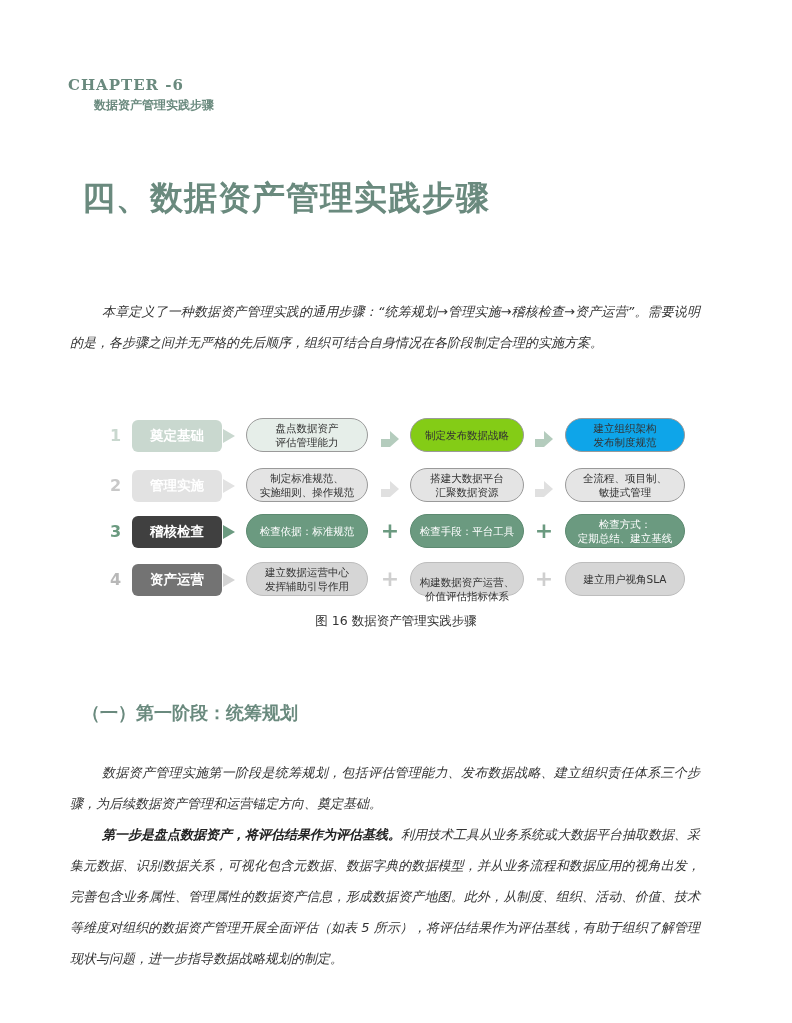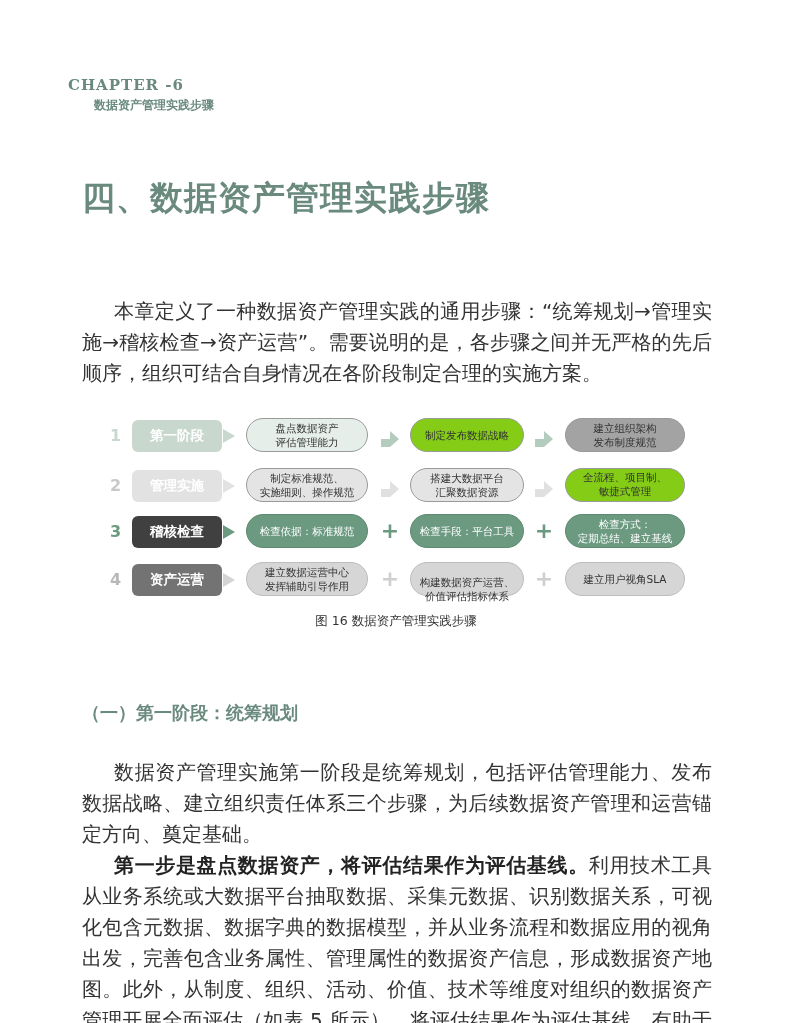--- a/index.html
+++ b/index.html
@@ -2,22 +2,22 @@
 <html><head>
 <meta charset="utf-8">
 <style>
   html, body { margin:0; padding:0; background:#ffffff; }
   body { width:792px; height:1023px; position:relative; overflow:hidden;
          font-family:"DejaVu Sans", "Liberation Sans", sans-serif; color:#333; }
   .chapter-tag { position:absolute; left:68px; top:76px; font-family:"DejaVu Serif", serif;
          font-weight:bold; font-size:15px; letter-spacing:1px; color:#6a8a7e; }
   .chapter-sub { position:absolute; left:94px; top:97px; font-size:12px; font-weight:bold; color:#6a8a7e; }
   .page-title { position:absolute; left:82px; top:176px; font-size:33px; font-weight:bold; color:#6a8a7e; letter-spacing:1px; }
-  .para { position:absolute; left:82px; width:630px; font-size:20px; line-height:31px; color:#333;
-          text-align:justify; }
+  .para { position:absolute; left:70px; width:630px; font-size:13px; line-height:31px; color:#333;
+          text-align:justify;font-style:italic; }
   .indent { text-indent:32px; }
   .p1 { top:296px; }
   .diagram { position:absolute; left:110px; top:418px; width:590px; height:185px; }
   .row { position:absolute; left:0; height:36px; width:590px; }
   .num { position:absolute; left:0; top:8px; width:18px; font-size:16px; font-weight:bold; }
   .stage { position:absolute; left:22px; top:2px; width:90px; height:32px; border-radius:6px;
            color:#fff; font-size:13.5px; font-weight:bold; display:flex; align-items:center; justify-content:center; }
   .tri { position:absolute; left:113px; top:11px; width:0; height:0;
          border-top:7px solid transparent; border-bottom:7px solid transparent; border-left:12px solid; }
   .pill { position:absolute; top:0; height:34px; border-radius:18px; border:1.5px solid #9a9a9a;
@@ -44,42 +44,42 @@
 <div class="chapter-sub">数据资产管理实践步骤</div>
 
 <div class="page-title">四、数据资产管理实践步骤</div>
 
 <div class="para indent p1">本章定义了一种数据资产管理实践的通用步骤：“统筹规划→管理实施→稽核检查→资产运营”。需要说明的是，各步骤之间并无严格的先后顺序，组织可结合自身情况在各阶段制定合理的实施方案。</div>
 
 <div class="diagram">
 
   <div class="row" style="top:0px;">
     <div class="num" style="color:#c9d8cf;">1</div>
-    <div class="stage" style="background:#c9d8cf;">第一阶段</div>
+    <div class="stage" style="background:#c9d8cf;">奠定基础</div>
     <div class="tri" style="border-left-color:#c9d8cf;"></div>
     <div class="pill p-a" style="background:#e6eee9;">
         <span style="white-space:pre-line;">盘点数据资产
 评估管理能力</span>
       </div>
     <div class="conn c1">
         <div class="arrow">
           <div class="arr-body" style="background:#b4ccbd;left:-9px;"></div>
           <div class="arr-head" style="border-left-color:#b4ccbd;left:0px;top:-4px;"></div>
         </div>
       </div>
     <div class="pill p-b" style="background:#84cc16;">
         <span style="white-space:pre-line;">制定发布数据战略</span>
       </div>
     <div class="conn c2">
         <div class="arrow">
           <div class="arr-body" style="background:#b4ccbd;left:-9px;"></div>
           <div class="arr-head" style="border-left-color:#b4ccbd;left:0px;top:-4px;"></div>
         </div>
       </div>
-    <div class="pill p-c" style="background:#a3a3a3;">
+    <div class="pill p-c" style="background:#0ea5e9;">
         <span style="white-space:pre-line;">建立组织架构
 发布制度规范</span>
       </div>
   </div>
 
   <div class="row" style="top:50px;">
     <div class="num" style="color:#c8c8c8;">2</div>
     <div class="stage" style="background:#e2e2e2;">管理实施</div>
     <div class="tri" style="border-left-color:#e2e2e2;"></div>
     <div class="pill p-a" style="background:#e4e4e4;">
@@ -95,21 +95,21 @@
     <div class="pill p-b" style="background:#e4e4e4;">
         <span style="white-space:pre-line;">搭建大数据平台
 汇聚数据资源</span>
       </div>
     <div class="conn c2">
         <div class="arrow">
           <div class="arr-body" style="background:#e0e0e0;left:-9px;"></div>
           <div class="arr-head" style="border-left-color:#e0e0e0;left:0px;top:-4px;"></div>
         </div>
       </div>
-    <div class="pill p-c" style="background:#84cc16;font-family:Liberation Mono, monospace;">
+    <div class="pill p-c" style="background:#e5e5e5;">
         <span style="white-space:pre-line;">全流程、项目制、
 敏捷式管理</span>
       </div>
   </div>
 
   <div class="row" style="top:96px;">
     <div class="num" style="color:#6b9a80;">3</div>
     <div class="stage" style="background:#404040;">稽核检查</div>
     <div class="tri" style="border-left-color:#6b9a80;"></div>
     <div class="pill p-a" style="background:#6b9a80;border-color:#5d8a71;color:#fff;">

